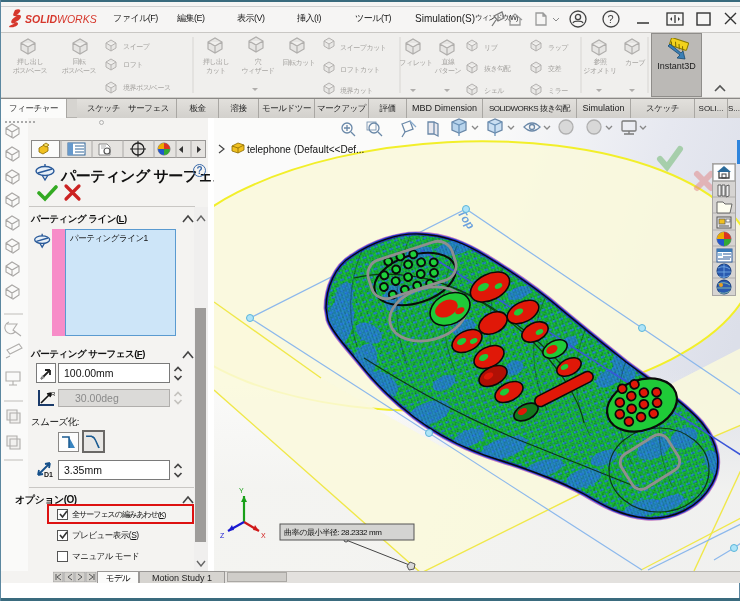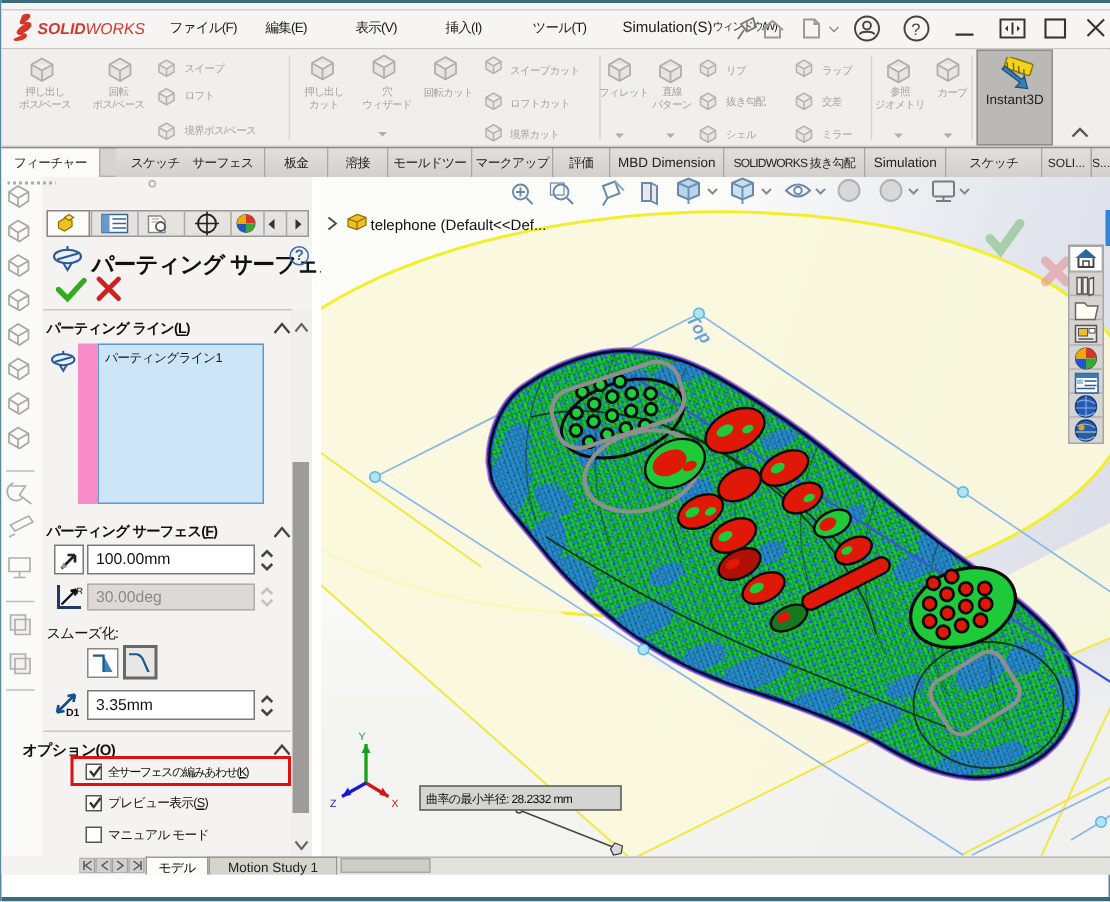--- a/index.html
+++ b/index.html
@@ -248,21 +248,21 @@
       </svg>
 <div class="abs" style="left:57px;top:363px;width:112px;height:20px;background:#fff;border:1px solid #7a7a7a;font-size:10.5px;color:#111;line-height:18px;padding-left:5px">100.00mm</div>
 <svg class="abs" style="left:171px;top:364px" width="12" height="19" viewBox="0 0 12 19">
         <path d="M2.5 7 L6 3.5 L9.5 7 M2.5 12 L6 15.5 L9.5 12" stroke="#444" stroke-width="1.7" fill="none"></path>
       </svg>
 <svg class="abs" style="left:35px;top:388px" width="21" height="20" viewBox="0 0 21 20">
         <path d="M3 2 V17 H18" fill="none" stroke="#1a3a6a" stroke-width="2"></path>
         <path d="M5 15 L15 5 M15 5 l-4 1 M15 5 l-1 4" stroke="#111" stroke-width="1.6" fill="none"></path>
         <text x="15" y="8" font-size="6" fill="#111">R</text>
       </svg>
-<div class="abs" style="left:57px;top:389px;width:112px;height:18px;background:#dbdad8;border:1px solid #b0aeac;font-size:10.5px;color:#8a8a8a;line-height:16px;padding-left:5px">30.00deg</div>
+<div class="abs" style="left:57px;top:389px;width:112px;height:18px;background:#dbdad8;border:1px solid #b0aeac;font-size:10.5px;color:#8a8a8a;line-height:16px;padding-left:16px">30.00deg</div>
 <svg class="abs" style="left:171px;top:389px" width="12" height="18" viewBox="0 0 12 18">
         <path d="M2.5 7 L6 3.5 L9.5 7 M2.5 11 L6 14.5 L9.5 11" stroke="#c4c2be" stroke-width="1.7" fill="none"></path>
       </svg>
 <div class="abs jp" style="left:30px;top:416px;font-size:9.5px;color:#111">スムーズ化:</div>
 <div class="abs" style="left:57px;top:432px;width:21px;height:20px;background:#fdfdfd;border:1px solid #8a8886"></div>
 <svg class="abs" style="left:60px;top:435px" width="15" height="14" viewBox="0 0 15 14">
         <path d="M1 2 H8 V13 H14 L8 2 Z" fill="#3a85c0"></path>
         <path d="M1 2 H8 V13" fill="none" stroke="#1a5a90" stroke-width="1.5"></path>
       </svg>
 <div class="abs" style="left:81px;top:430px;width:23px;height:23px;background:#e8e7e5;border:2px solid #6a6866"></div>

